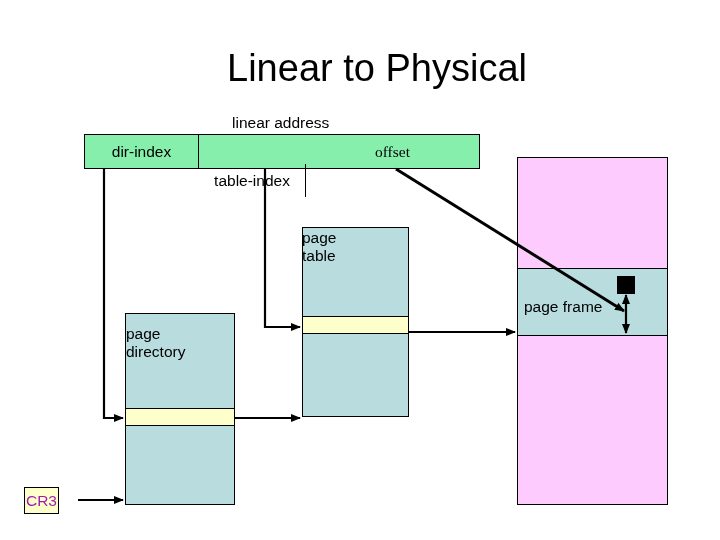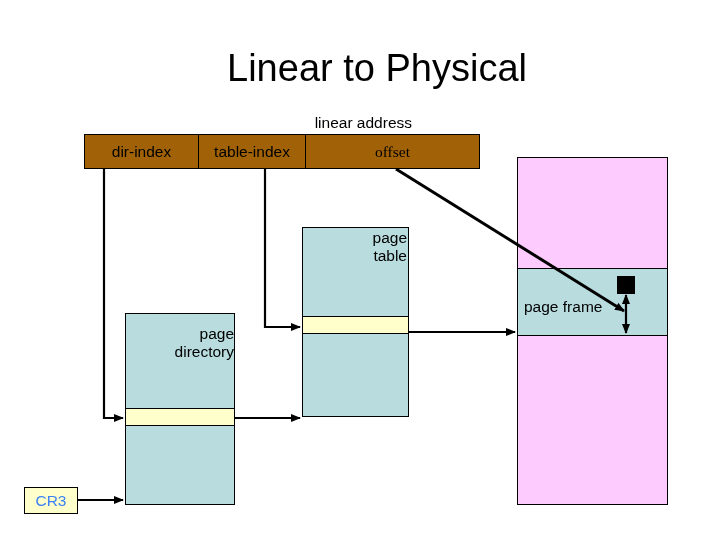--- a/index.html
+++ b/index.html
@@ -25,51 +25,51 @@
     color: #000000;
     letter-spacing: 0px;
     line-height: 44px;
     padding-left: 17px;
   }
   .lbl {
     position: absolute;
     color: #000000;
     font-size: 15.5px;
     line-height: 18px;
-    text-align: right;
+    text-align: left;
     white-space: nowrap;
   }
   
   #linear-address-caption {
     left: 232px;
     top: 114px;
     width: 180px;
   }
   #linear-bar {
     position: absolute;
     left: 84px;
     top: 134px;
     width: 396px;
     height: 35px;
     border: 1px solid #000000;
     box-sizing: border-box;
-    background: #a16207;
+    background: #86efac;
     display: flex;
   }
   #linear-bar .seg {
     height: 100%;
     display: flex;
     align-items: center;
     justify-content: center;
     font-size: 15.5px;
     color: #000;
     box-sizing: border-box;
   }
   #linear-bar .seg.dir  { width: 114px; border-right: 1px solid #000; }
-  #linear-bar .seg.tab  { width: 107px; border-right: 1px solid #000; }
+  #linear-bar .seg.tab  { width: 107px; border-right: 1px solid #000; margin-top: 29px; }
   #linear-bar .seg.off  { flex: 1 1 auto; font-family: Liberation Serif, serif; }
 
   
   #phys-caption {
     left: 492px;
     top: 131px;
     width: 200px;
     text-align: left;
   }
   #phys-space {
@@ -162,30 +162,30 @@
     left: 126px;
     top: 325px;
     width: 108px;
   }
 
   
   #cr3-box {
     position: absolute;
     left: 24px;
     top: 487px;
-    width: 54px;
+    width: 35px;
     height: 27px;
     border: 1px solid #000;
     box-sizing: border-box;
     background: #ffffcc;
     display: flex;
     align-items: center;
     justify-content: center;
     font-size: 15.5px;
-    color: #3b82f6;
+    color: #a21caf;
   }
 
   #wires {
     position: absolute;
     left: 0; top: 0;
     width: 720px;
     height: 540px;
     pointer-events: none;
   }
 </style>

